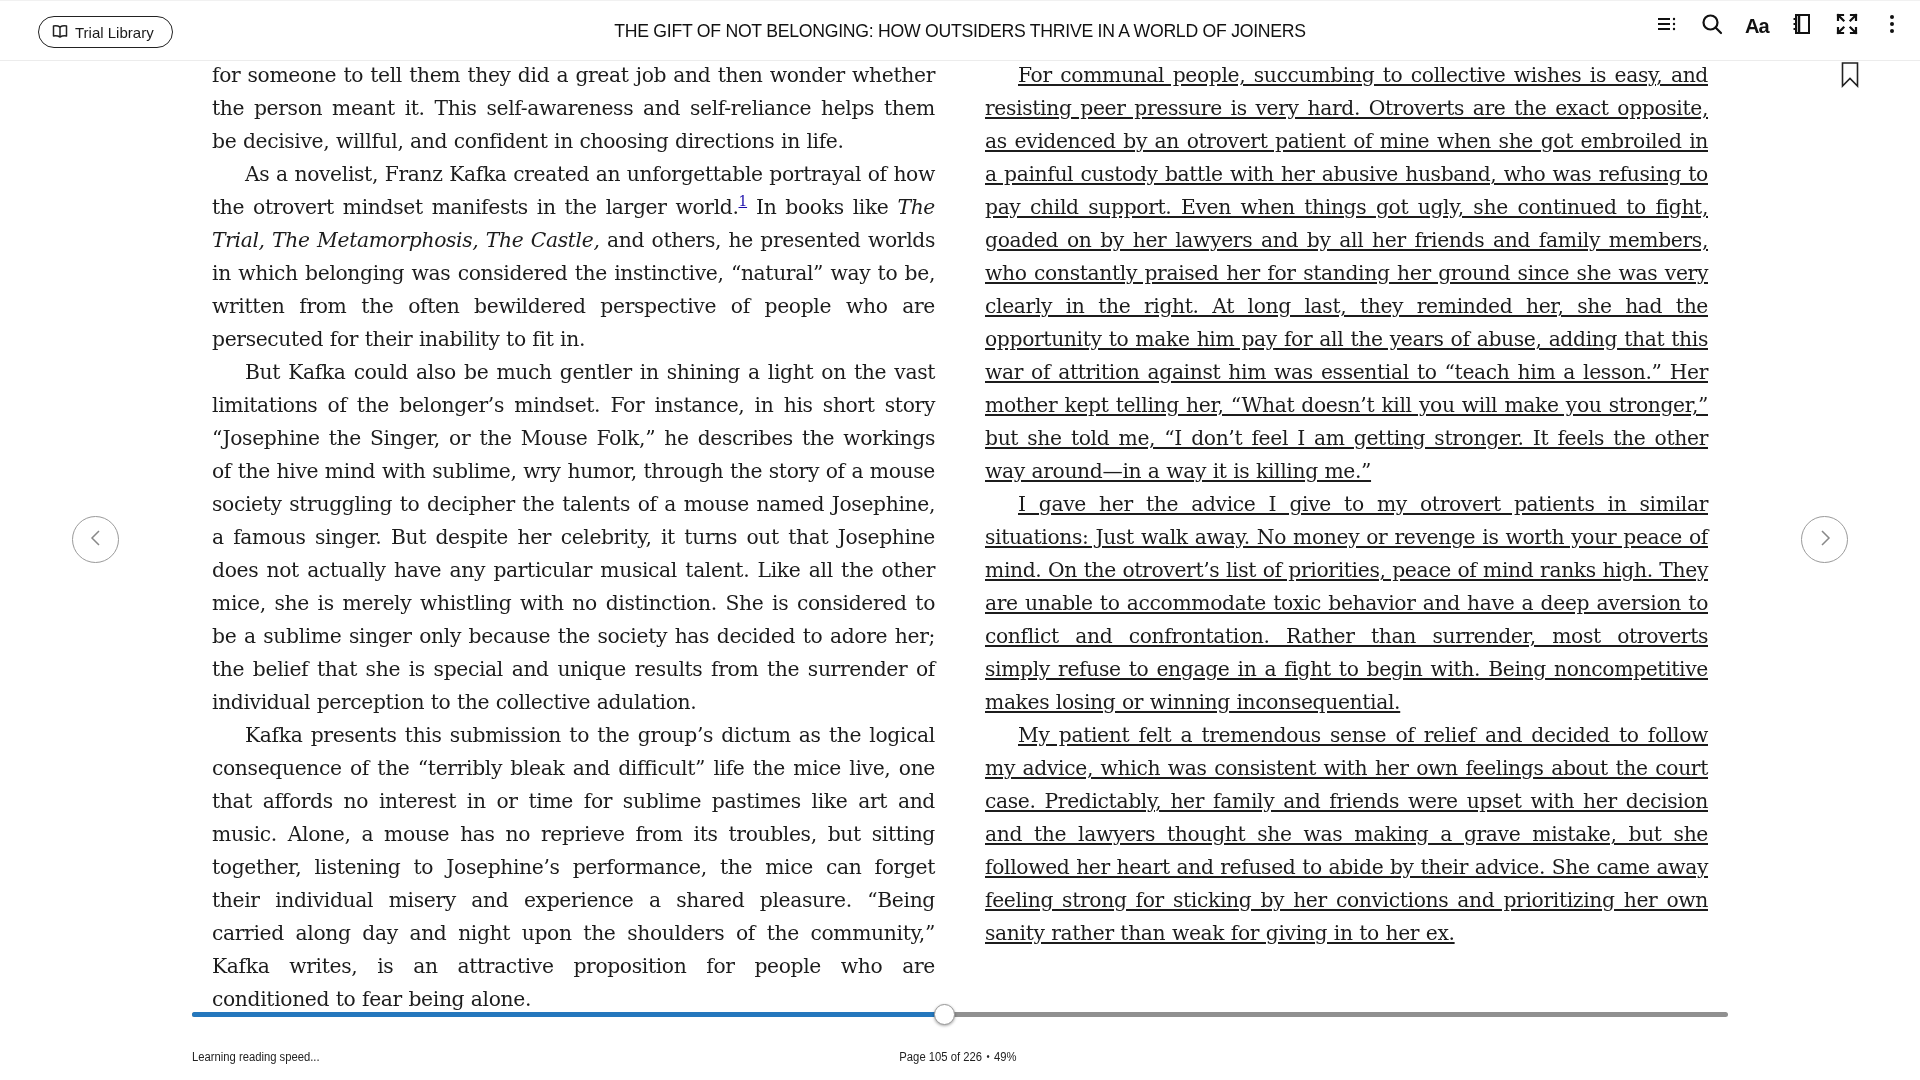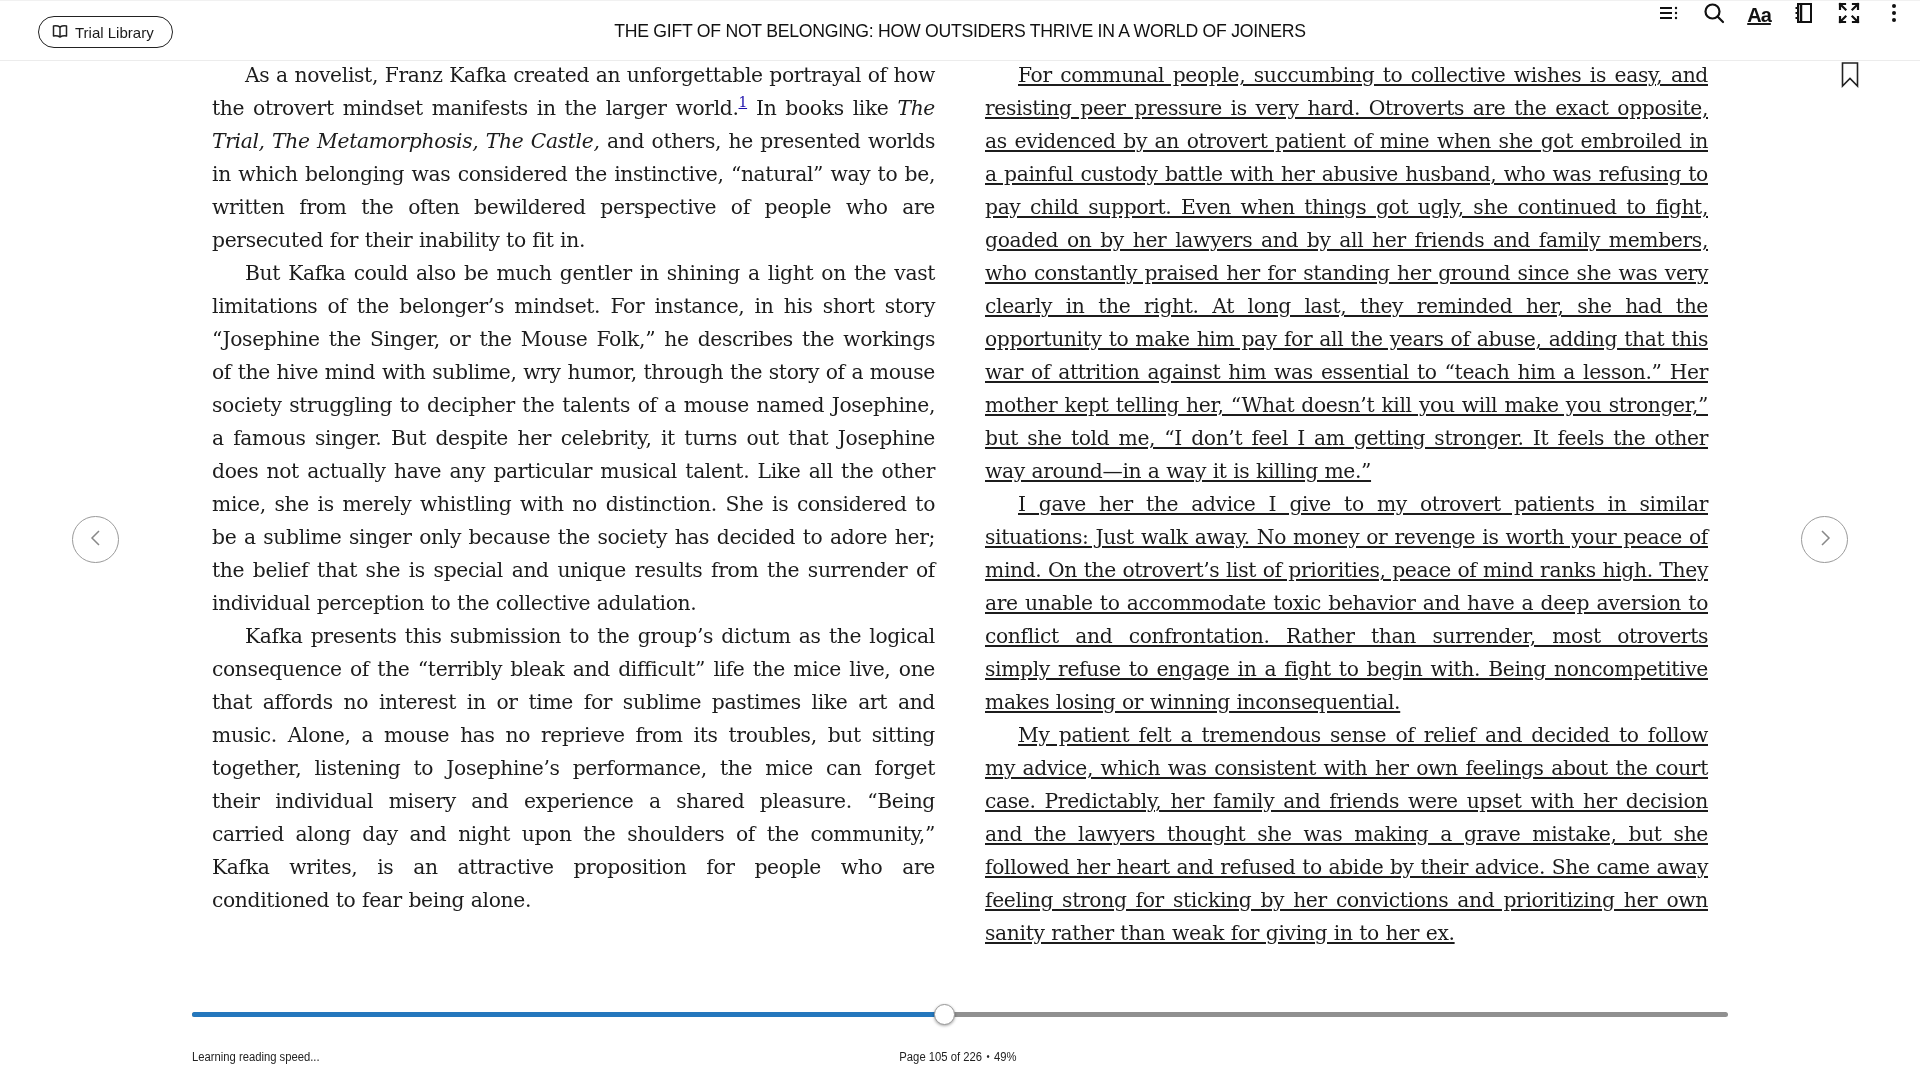--- a/index.html
+++ b/index.html
@@ -19,22 +19,22 @@
     display:flex; align-items:center; gap:7px; padding-left:13px;
     font-size:15px; color:#1a1a1a; cursor:pointer; background:#fff;
   }
   .lib-btn svg { width:16px; height:16px; }
   .book-title {
     position:absolute; left:0; width:1920px; top:19px; text-align:center;
     font-size:19px; letter-spacing:-0.3px; color:#111;
     transform:scaleX(0.93); transform-origin:960px 0;
   }
   .tb-icon {
-    position:absolute; top:0; width:28px; height:28px;
-    display:flex; align-items:center; justify-content:center; cursor:pointer;text-decoration:underline;
+    position:absolute; top:11px; width:28px; height:28px;
+    display:flex; align-items:center; justify-content:flex-start; cursor:pointer;
   }
   .tb-icon svg { width:24px; height:24px; }
   .aa { font-size:20px; font-weight:bold; color:#111; letter-spacing:-1px; }
   .bookmark { position:absolute; left:1839px; top:62px; width:22px; height:26px; cursor:pointer; }
   .nav-btn {
     position:absolute; top:516px; width:47px; height:47px; border-radius:50%;
     border:1px solid #9a9a9a; box-sizing:border-box; background:#fff;
     display:flex; align-items:center; justify-content:center; cursor:pointer;
   }
   .nav-btn svg { width:18px; height:18px; }
@@ -155,20 +155,21 @@
 </div>
 <div class="nav-btn" style="left:1801px">
   <span>
     <svg viewBox="0 0 18 18" fill="none" stroke="#888" stroke-width="1.5">
         <path d="M6 2 L13 9 L6 16"></path>
       </svg>
   </span>
 </div>
 
 <div class="column col-left">
+  <p class="noindent">for someone to tell them they did a great job and then wonder whether the person meant it. This self-awareness and self-reliance helps them be decisive, willful, and confident in choosing directions in life.</p>
   <p><span>As a novelist, Franz Kafka created an unforgettable portrayal of how the otrovert mindset manifests in the larger world.</span><a class="fn">1</a><span> In books like </span><i>The Trial, The Metamorphosis, The Castle,</i><span> and others, he presented worlds in which belonging was considered the instinctive, “natural” way to be, written from the often bewildered perspective of people who are persecuted for their inability to fit in.</span></p>
   <p>But Kafka could also be much gentler in shining a light on the vast limitations of the belonger’s mindset. For instance, in his short story “Josephine the Singer, or the Mouse Folk,” he describes the workings of the hive mind with sublime, wry humor, through the story of a mouse society struggling to decipher the talents of a mouse named Josephine, a famous singer. But despite her celebrity, it turns out that Josephine does not actually have any particular musical talent. Like all the other mice, she is merely whistling with no distinction. She is considered to be a sublime singer only because the society has decided to adore her; the belief that she is special and unique results from the surrender of individual perception to the collective adulation.</p>
   <p>Kafka presents this submission to the group’s dictum as the logical consequence of the “terribly bleak and difficult” life the mice live, one that affords no interest in or time for sublime pastimes like art and music. Alone, a mouse has no reprieve from its troubles, but sitting together, listening to Josephine’s performance, the mice can forget their individual misery and experience a shared pleasure. “Being carried along day and night upon the shoulders of the community,” Kafka writes, is an attractive proposition for people who are conditioned to fear being alone.</p>
 </div>
 
 <div class="column col-right">
   <p>For communal people, succumbing to collective wishes is easy, and resisting peer pressure is very hard. Otroverts are the exact opposite, as evidenced by an otrovert patient of mine when she got embroiled in a painful custody battle with her abusive husband, who was refusing to pay child support. Even when things got ugly, she continued to fight, goaded on by her lawyers and by all her friends and family members, who constantly praised her for standing her ground since she was very clearly in the right. At long last, they reminded her, she had the opportunity to make him pay for all the years of abuse, adding that this war of attrition against him was essential to “teach him a lesson.” Her mother kept telling her, “What doesn’t kill you will make you stronger,” but she told me, “I don’t feel I am getting stronger. It feels the other way around—in a way it is killing me.”</p>
   <p>I gave her the advice I give to my otrovert patients in similar situations: Just walk away. No money or revenge is worth your peace of mind. On the otrovert’s list of priorities, peace of mind ranks high. They are unable to accommodate toxic behavior and have a deep aversion to conflict and confrontation. Rather than surrender, most otroverts simply refuse to engage in a fight to begin with. Being noncompetitive makes losing or winning inconsequential.</p>
   <p>My patient felt a tremendous sense of relief and decided to follow my advice, which was consistent with her own feelings about the court case. Predictably, her family and friends were upset with her decision and the lawyers thought she was making a grave mistake, but she followed her heart and refused to abide by their advice. She came away feeling strong for sticking by her convictions and prioritizing her own sanity rather than weak for giving in to her ex.</p>
 </div>

